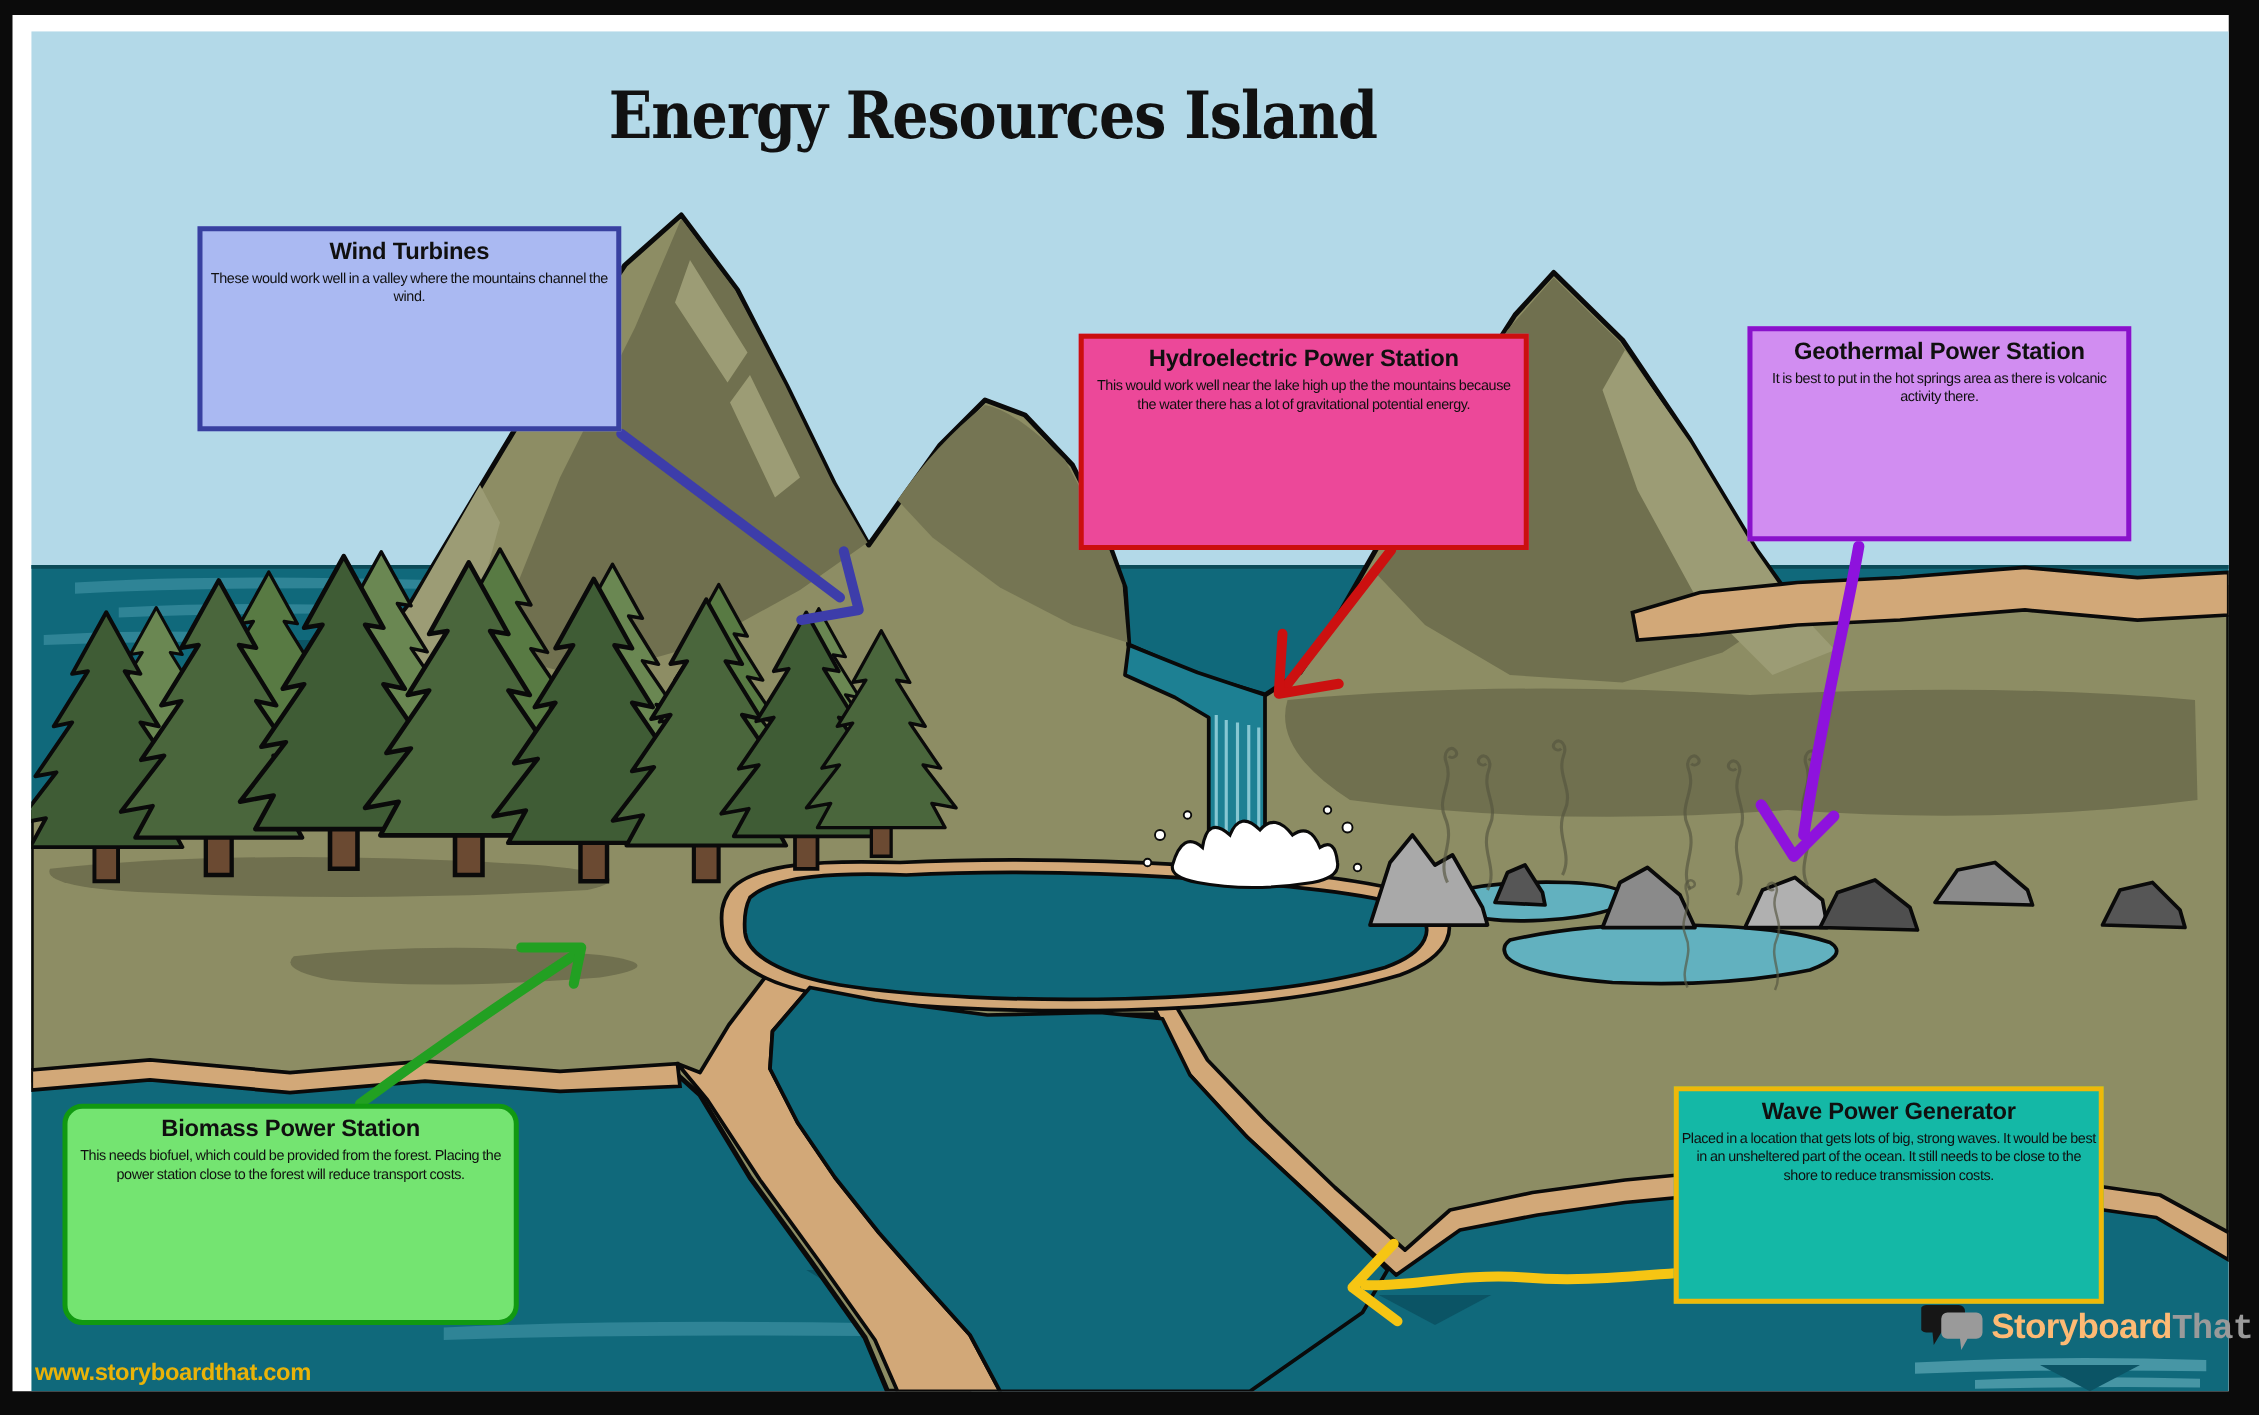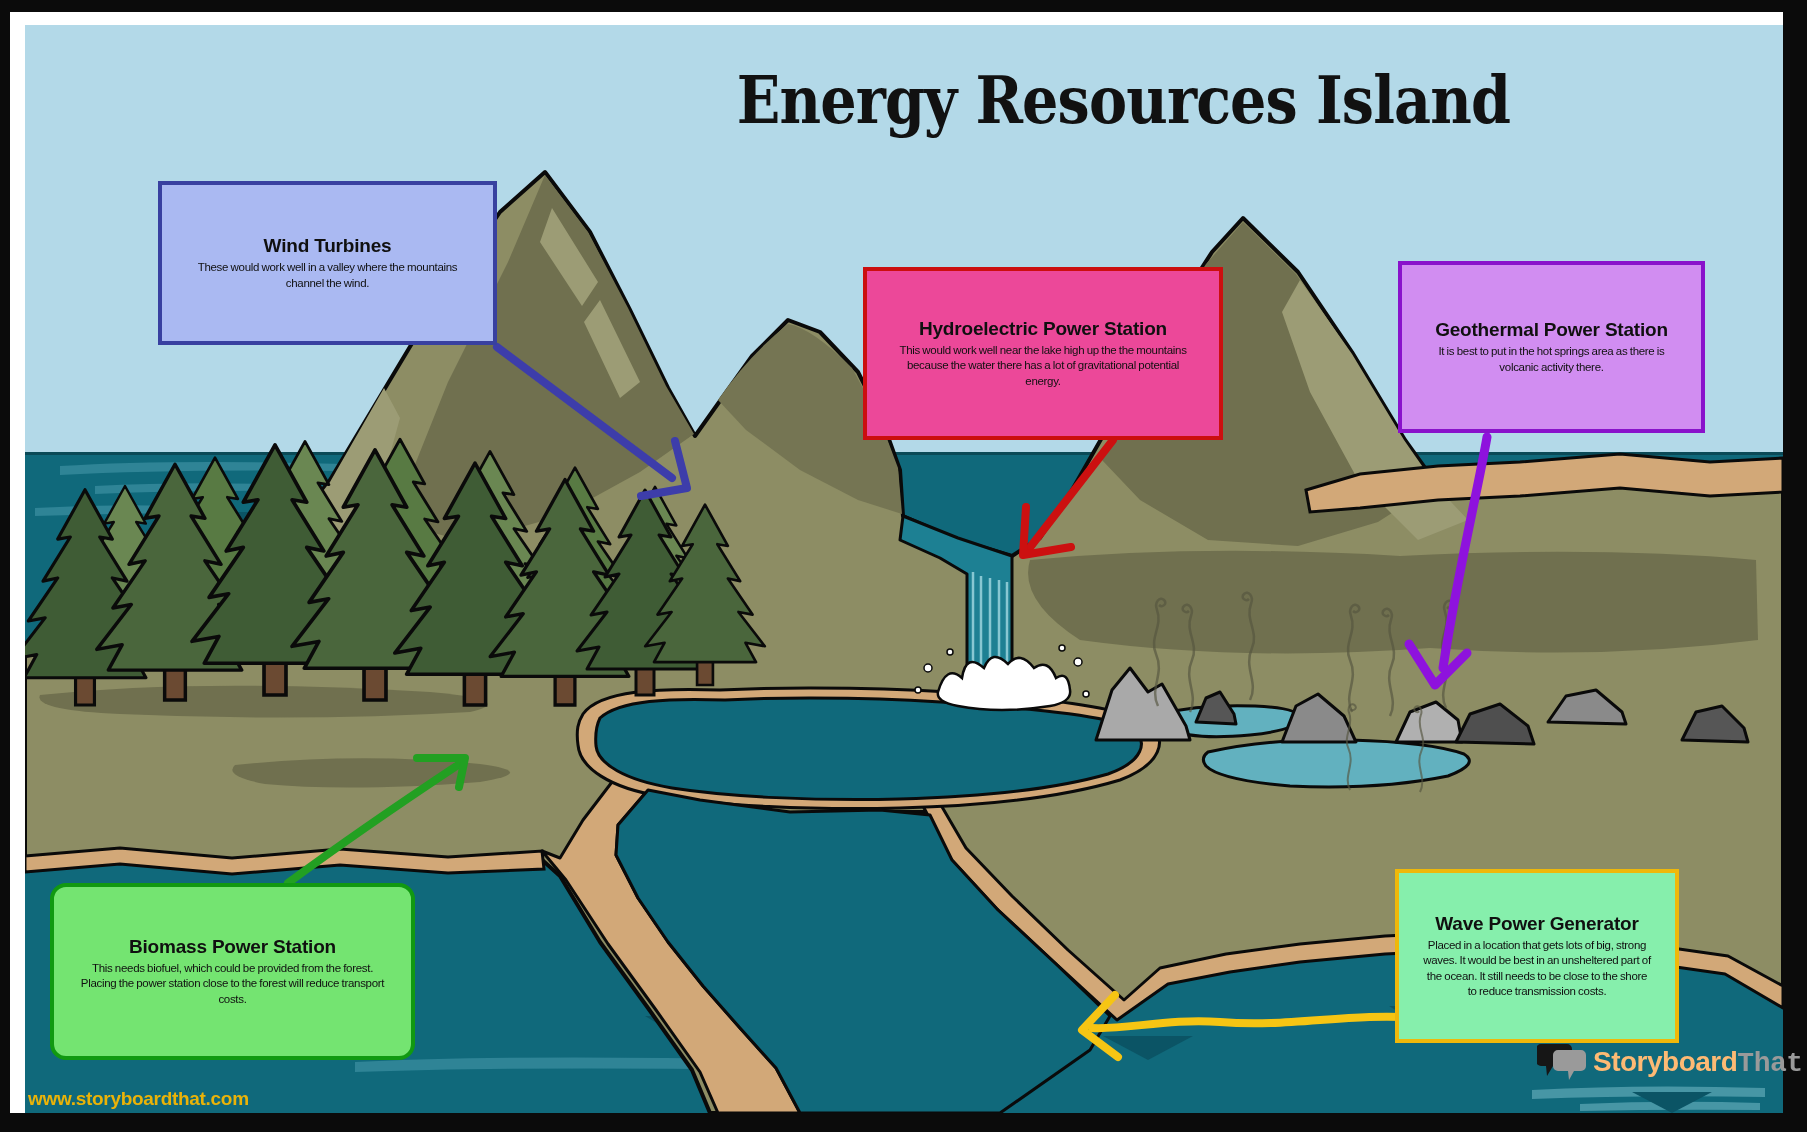--- a/index.html
+++ b/index.html
@@ -1,31 +1,31 @@
 <!DOCTYPE html>
 <html><head>
 <meta charset="utf-8">
 <style>
   html,body{margin:0;padding:0;background:#0b0b0b;}
   #poster{position:relative;width:1807px;height:1132px;overflow:hidden;background:#0b0b0b;
           font-family:"Liberation Sans", sans-serif;}
   #scene-svg{position:absolute;left:0;top:0;z-index:1;}
   .overlay{position:absolute;z-index:2;}
-  #title{left:25px;top:62px;width:1538px;text-align:right;color:#111;
-         font-family:"DejaVu Serif", serif;font-weight:bold;font-size:65px;}
+  #title{left:25px;top:62px;width:1538px;text-align:center;color:#111;
+         font-family:"DejaVu Serif", serif;font-weight:bold;font-size:52px;}
   #title span{display:inline-block;transform:scaleX(.88);transform-origin:center;letter-spacing:-1px;}
-  .callout{display:flex;flex-direction:column;justify-content:center;align-items:center;
-           text-align:center;border:4px solid #000;box-sizing:border-box;padding:6px 24px;color:#101010;}
+  .callout{display:flex;flex-direction:column;align-items:center;
+           text-align:center;border:4px solid #000;box-sizing:border-box;padding:6px 2px;color:#101010;}
   .co-title{font-weight:bold;font-size:19px;margin-bottom:3px;letter-spacing:-0.2px;}
   .co-body{font-size:11.5px;line-height:1.32;letter-spacing:-0.3px;word-spacing:-0.5px;}
   .co-wind{left:158px;top:181px;width:339px;height:164px;background:#aab9f2;border-color:#3840a0;}
   .co-hydro{left:863px;top:267px;width:360px;height:173px;background:#ec4899;border-color:#cb0f0f;}
   .co-geo{left:1398px;top:261px;width:307px;height:172px;background:#d18df1;border-color:#8912cb;}
   .co-bio{left:50px;top:883px;width:365px;height:177px;background:#74e471;border-color:#119911;border-radius:16px;}
-  .co-wave{left:1395px;top:869px;width:284px;height:174px;background:#86efac;border-color:#efb80a;}
+  .co-wave{left:1339px;top:869px;width:344px;height:174px;background:#14b8a6;border-color:#efb80a;}
   #watermark{left:28px;top:1088px;font-size:19px;font-weight:bold;color:#eab308;letter-spacing:-0.3px;}
   #logo{left:1537px;top:1040px;display:flex;align-items:center;gap:6px;}
   #logo .logo-text{font-size:28px;font-weight:bold;letter-spacing:-0.5px;white-space:nowrap;}
   #logo .lb{color:#fdba74;} #logo .lg{color:#9a9a9a;font-family:Liberation Mono, monospace;}
 </style>
 </head>
 <body>
 
 <div id="poster">
 

